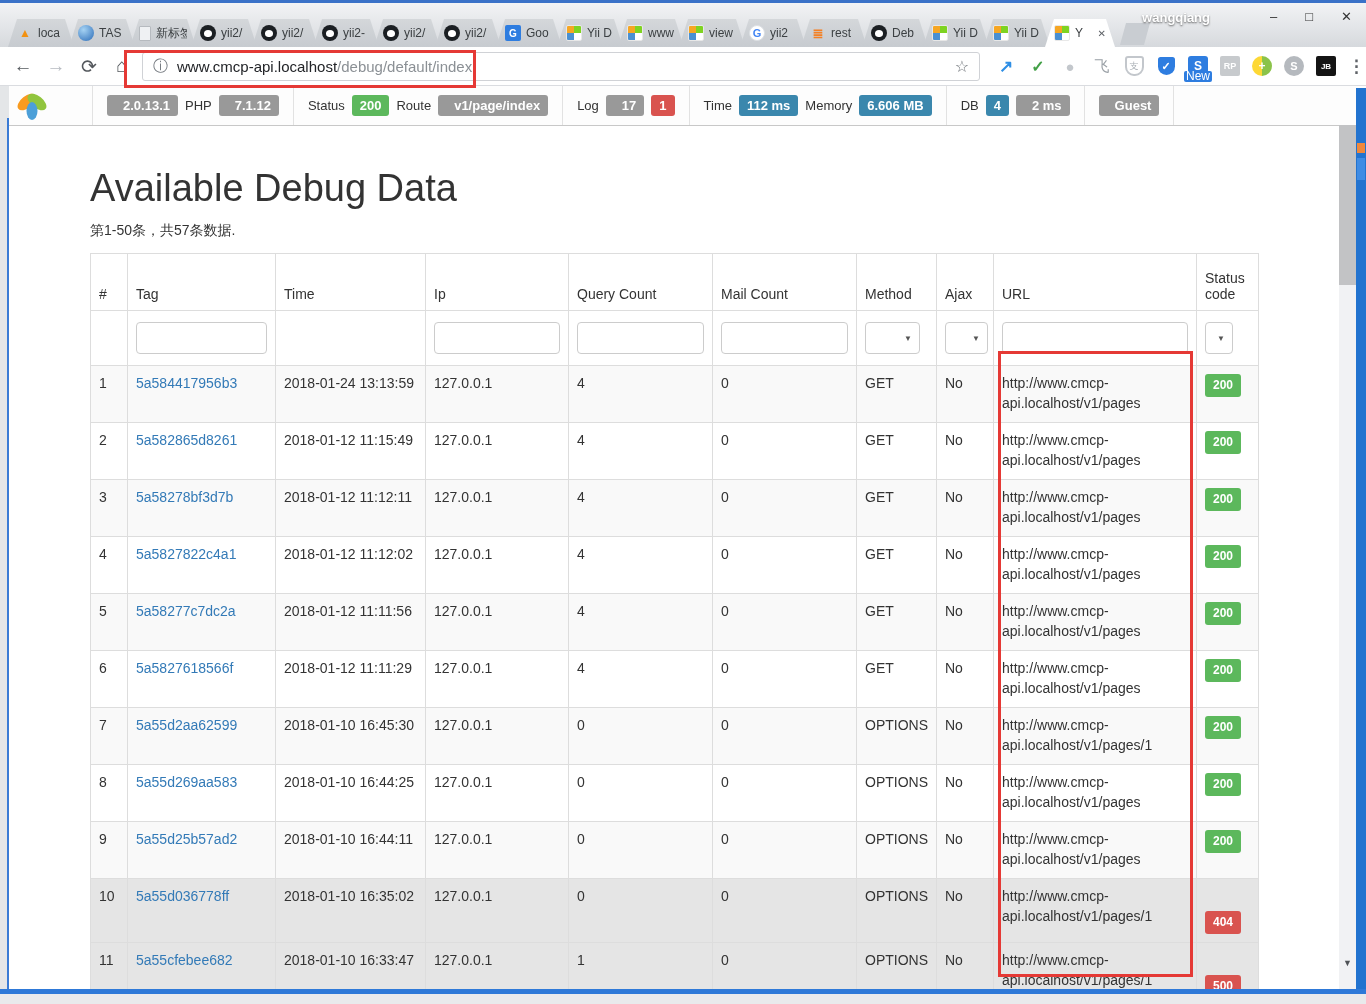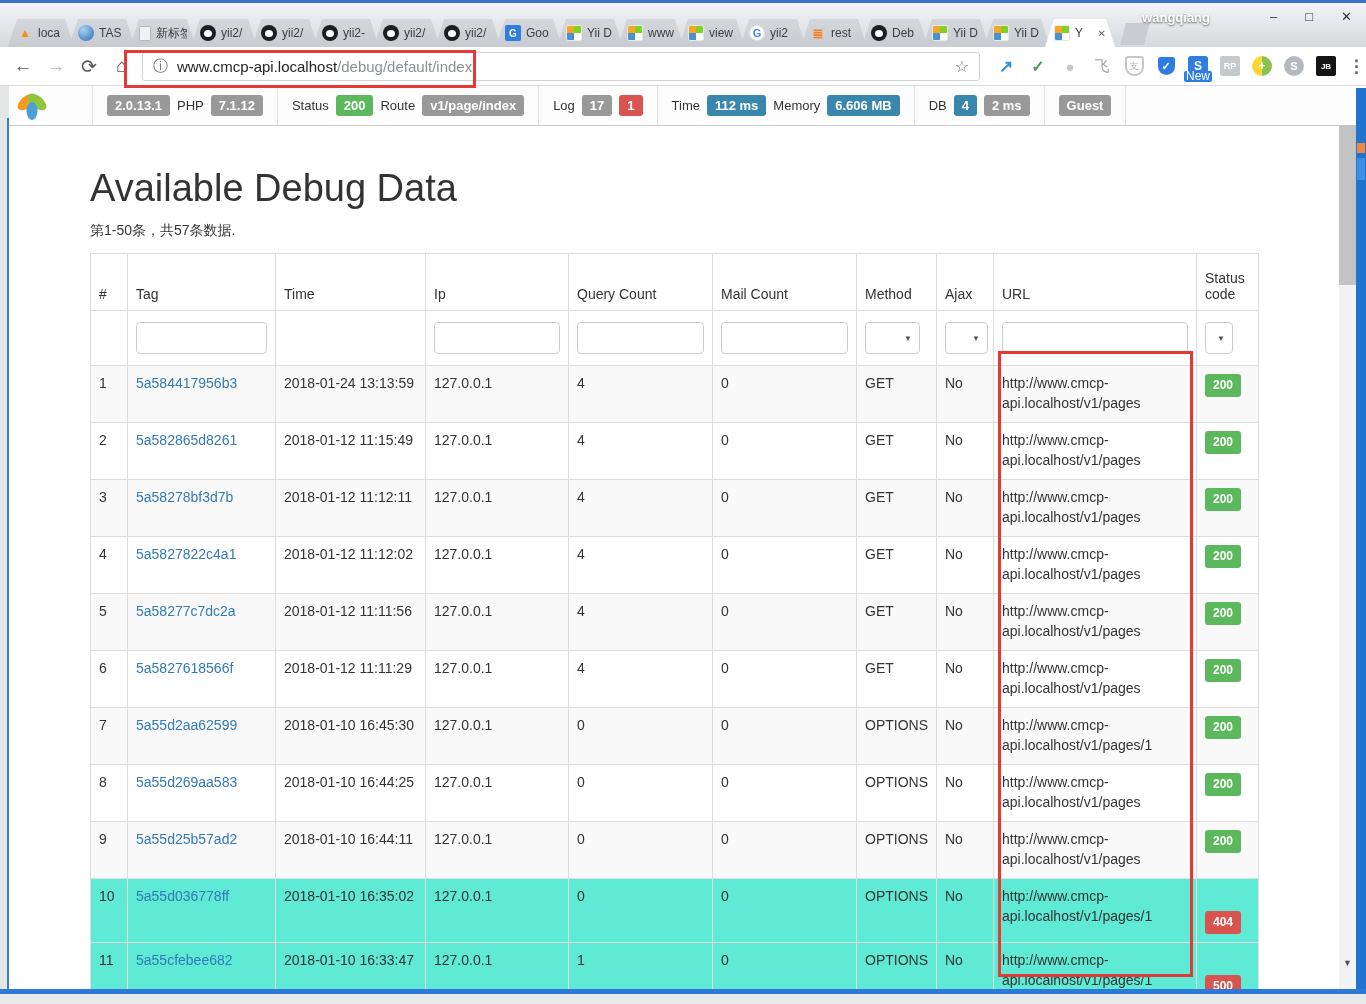--- a/index.html
+++ b/index.html
@@ -70,21 +70,21 @@
           color:#fff;font-size:12px;padding:0 2px;border-radius:2px;line-height:11px;white-space:nowrap;}
   .menu-icon{margin-left:10px;color:#5f6368;font-size:17px;font-weight:bold;}
 
   
   .dbgbar{position:absolute;left:0;top:86px;width:1366px;height:40px;background:#fdfdfd;
           border-bottom:1px solid #c8c8c8;display:flex;align-items:stretch;box-sizing:border-box;}
   .dblock{display:flex;align-items:center;gap:7px;padding:0 14px;border-right:1px solid #e2e2e2;}
   .dblock.logo-block{padding:0 42px 0 14px;}
   .dlabel{font-size:13px;color:#333;}
   .badge{padding:2px 8px;border-radius:3px;color:#fff;font-size:13px;font-weight:bold;line-height:17px;}
-  .bgrey{background:var(--grey);}
+  .bgrey{background:var(--grey);padding-left:16px;}
   .bgreen{background:var(--success);}
   .bblue{background:var(--info);}
   .bred{background:var(--danger);}
 
   
   .content{position:absolute;left:0;top:126px;width:1356px;padding:41px 0 0 90px;box-sizing:border-box;}
   .page-title{font-size:38px;font-weight:500;color:#333;margin:0 0 12px;}
   .summary{font-size:14px;color:#333;margin:0 0 13px;}
   table.grid{border-collapse:collapse;width:1168px;table-layout:fixed;}
   table.grid th,table.grid td{border:1px solid #ddd;padding:8px;box-sizing:border-box;}
@@ -95,21 +95,21 @@
        padding:4px 8px;font-size:14px;font-family:"Liberation Sans",sans-serif;}
   .fsel{height:32px;border:1px solid #ccc;border-radius:4px;display:flex;align-items:center;
         justify-content:flex-end;padding-right:7px;background:#fff;box-sizing:border-box;}
   .caret{font-size:8px;color:#555;}
   .fsel-method{width:55px;}
   .fsel-ajax{width:43px;}
   .fsel-status-code{width:28px;}
   tbody td{font-size:14px;color:#333;vertical-align:top;line-height:1.42;}
   tr.drow{height:57px;}
   tbody tr:nth-child(odd){background:#f9f9f9;}
-  tbody tr.danger{background:#5eead4;}
+  tbody tr.danger{background:#e5e5e5;}
   .taglink{color:var(--link);text-decoration:none;}
   .sbadge{display:inline-block;min-width:24px;text-align:center;padding:3px 6px;border-radius:3px;
           color:#fff;font-size:12px;font-weight:bold;}
   .sbadge.ok{background:var(--success);}
   .sbadge.err{background:var(--danger);margin-top:24px;}
 
   
   .ann{position:absolute;border:3px solid var(--annotate);pointer-events:none;z-index:30;}
   .ann-urlbar{left:124px;top:50px;width:346px;height:32px;}
   .ann-urlcol{left:998px;top:351px;width:189px;height:620px;}

